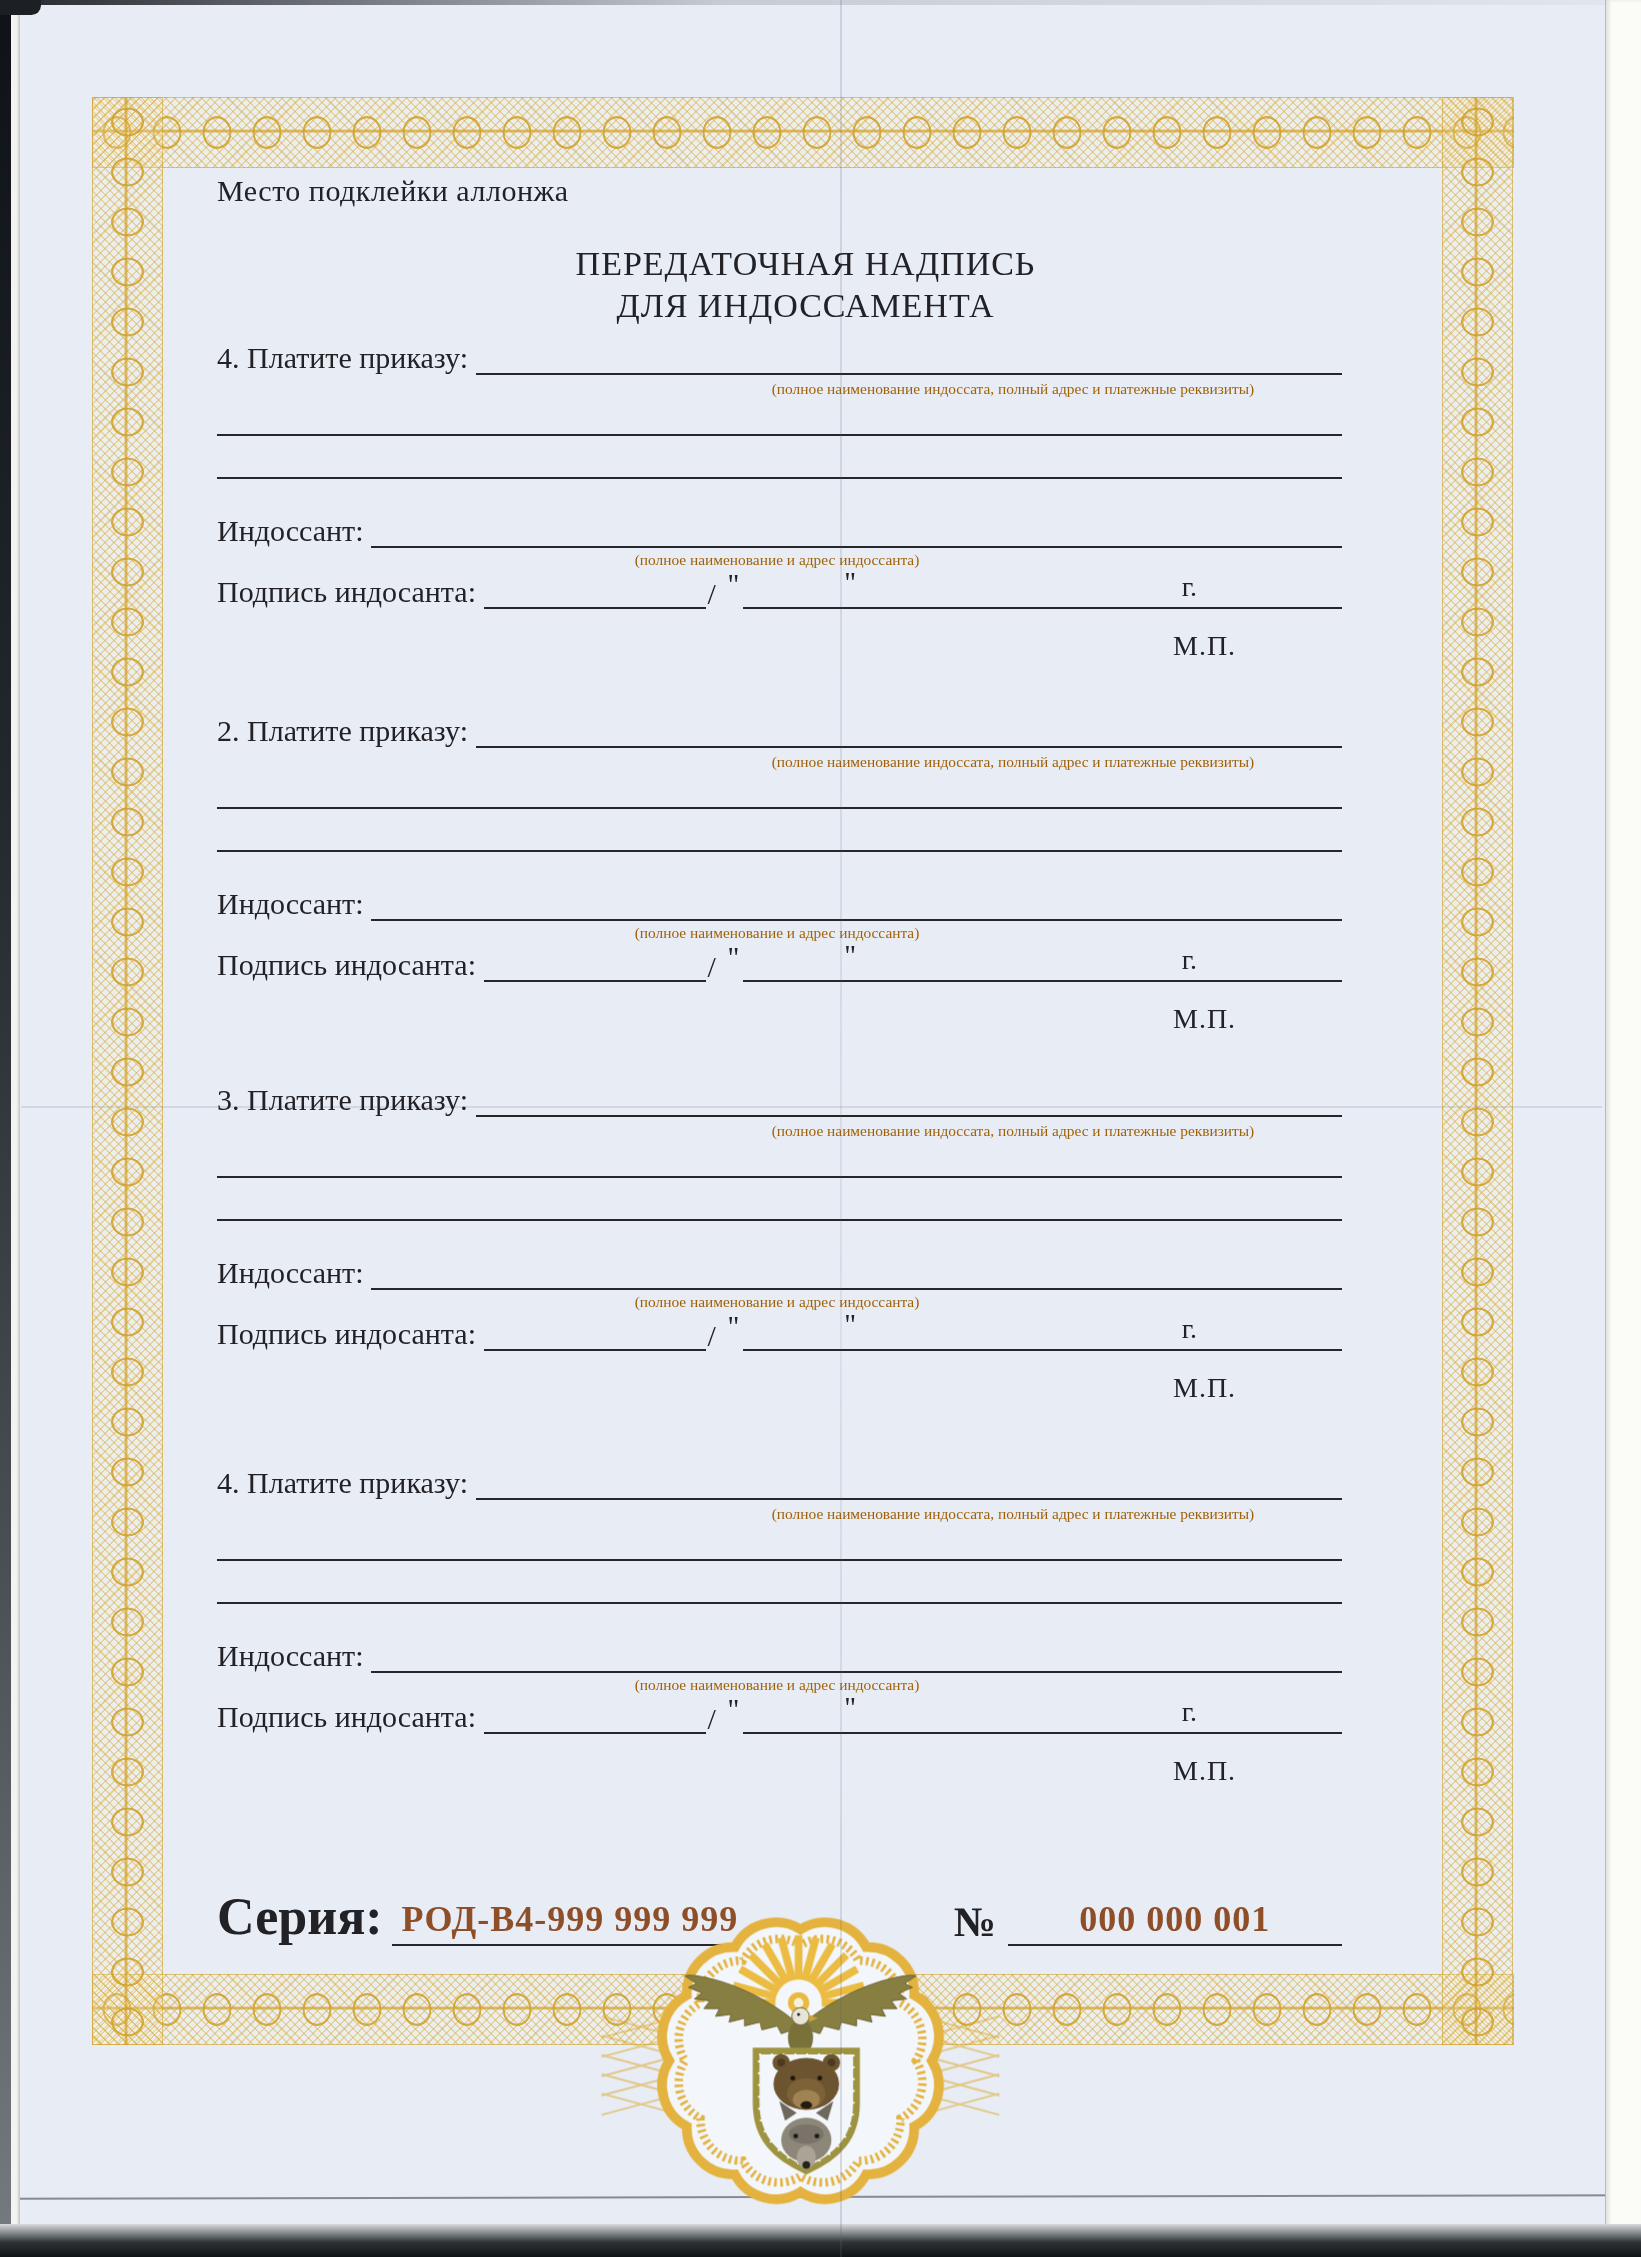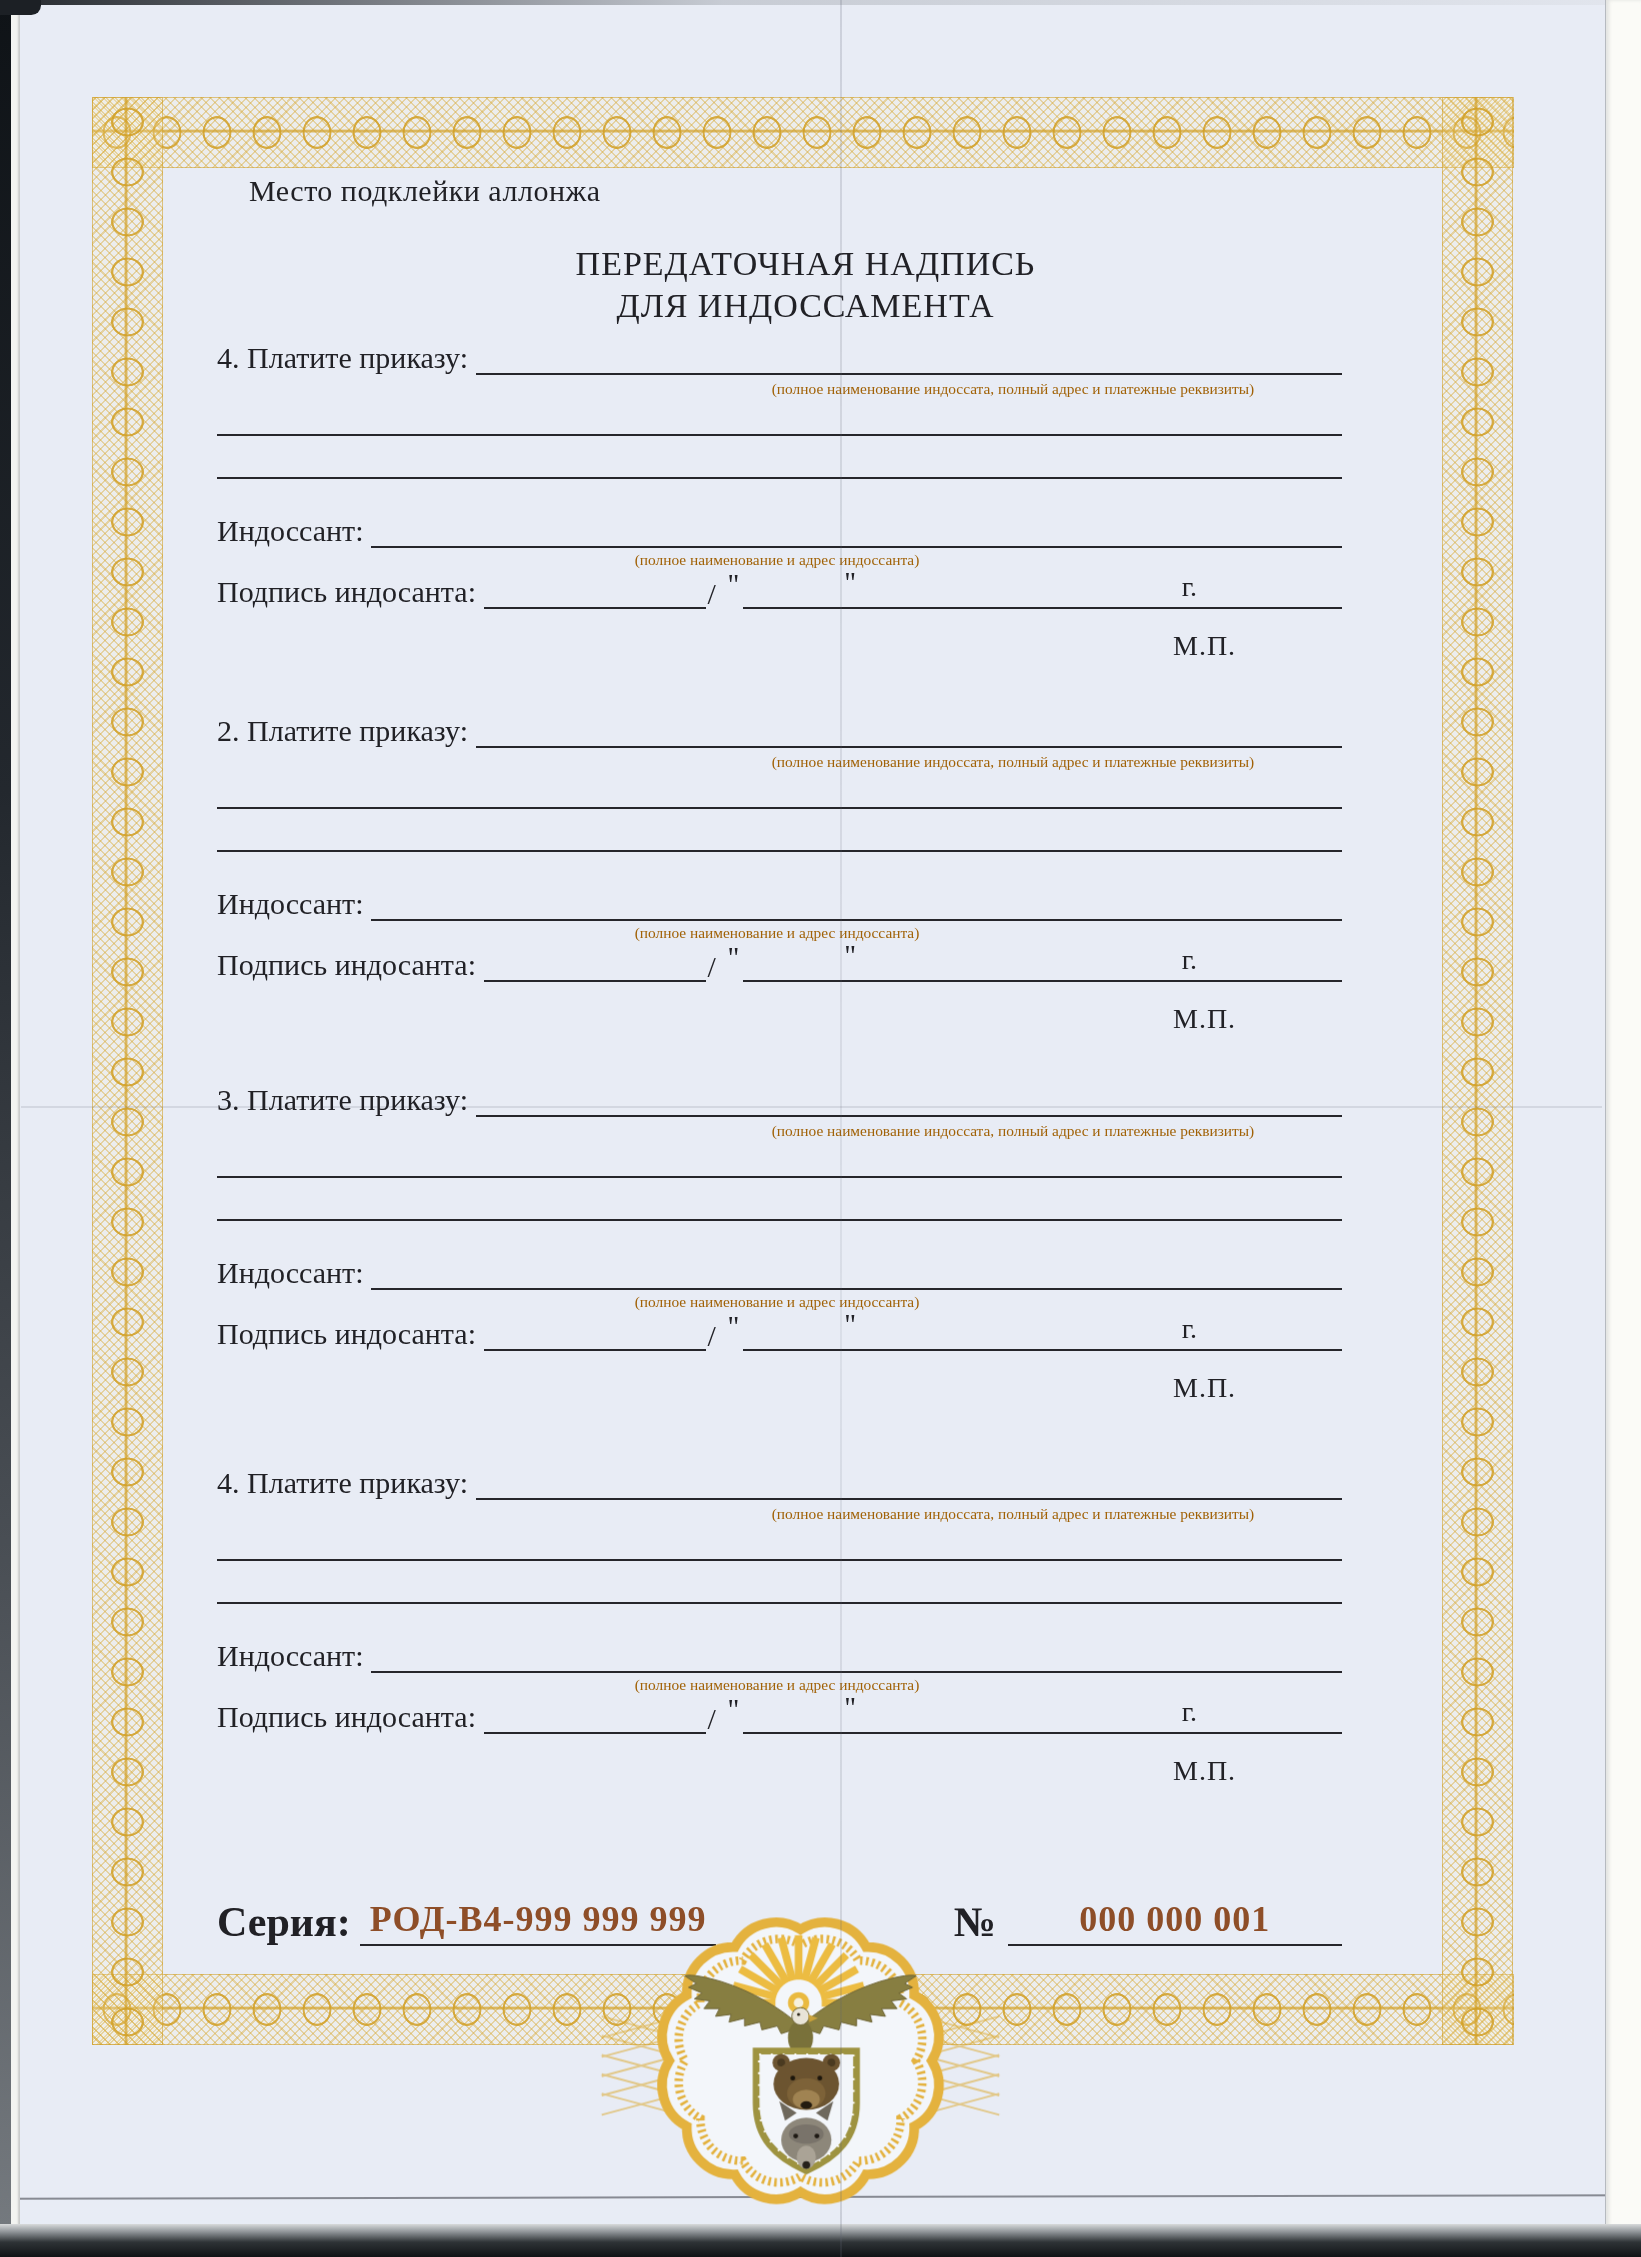--- a/index.html
+++ b/index.html
@@ -44,21 +44,21 @@
       repeating-linear-gradient(-45deg, rgba(214,166,44,.38) 0 1.5px, transparent 1.5px 6.3px);
       background-size:71px 50px,100% 100%,auto,auto;}
   .gb-top   {left:92px; top:97px;  width:1422px;height:71px;}
   .gb-bottom{left:92px; top:1974px; width:1422px;height:71px;}
   .gb-left  {left:92px; top:97px;  width:71px;  height:1948px;}
   .gb-right {left:1442px;top:97px; width:71px;  height:1948px;}
 
   
   .ink{color:var(--ink,#212126);}
   .attach-note{position:absolute;left:217px;top:174px;z-index:3;
-    font-size:30px;letter-spacing:0.5px;margin-left:32px;}
+    font-size:30px;letter-spacing:0.5px;}
   .title{position:absolute;left:154px;width:1303px;top:243px;z-index:3;
     text-align:center;font-size:34px;line-height:42px;letter-spacing:1px;}
 
   .section{position:absolute;left:217px;width:1125px;height:319px;z-index:3;}
   .s1{top:336px}.s2{top:709px}.s3{top:1078px}.s4{top:1461px}
 
   .frow{position:absolute;left:0;right:0;display:flex;align-items:flex-end;height:39px;}
   .lbl{font-size:30px;white-space:nowrap;padding-right:7.7px;color:var(--ink,#212126);}
   .wline{border-bottom:2.5px solid #26262b;height:37px;display:inline-block;}
   .grow{flex:1 1 auto;}
@@ -76,21 +76,21 @@
   .slash{font-size:30px;margin:0 0 -1.9px 1.9px;}
   .q{font-size:29px;margin:0 3.9px 7.7px 11.6px;}
   .wB{flex:1 1 auto;position:relative;}
   .q2{position:absolute;left:101px;bottom:7.7px;font-size:29px;}
   .year{position:absolute;right:145px;bottom:3.9px;font-size:28px;color:var(--ink,#212126);}
   .mp{position:absolute;top:294px;left:956px;font-size:28px;letter-spacing:1px;}
 
   
   .serial-row{position:absolute;left:217px;width:1125px;top:1854px;z-index:4;
     display:flex;align-items:flex-end;}
-  .series-label{font-size:42px;font-weight:bold;padding-right:9.7px;}
+  .series-label{font-size:52px;font-weight:bold;padding-right:9.7px;}
   .sval{border-bottom:2.9px solid #26262b;min-width:340px;text-align:center;
     font-size:36px;font-weight:bold;letter-spacing:1px;color:var(--serial_brown,#8e4e28);
     padding:0 7.7px 3.9px 7.7px;margin-top:44px;}
   .num-group{margin-left:auto;display:flex;align-items:flex-end;}
   .num-sign{font-size:42px;font-weight:bold;padding-right:11.6px;}
   .nval{border-bottom:2.9px solid #26262b;min-width:319px;text-align:center;
     font-size:36px;font-weight:bold;letter-spacing:1px;color:var(--serial_brown,#8e4e28);
     padding:0 7.7px 3.9px 7.7px;}
 
   .emblem{position:absolute;left:588px;top:1914px;z-index:5;}

